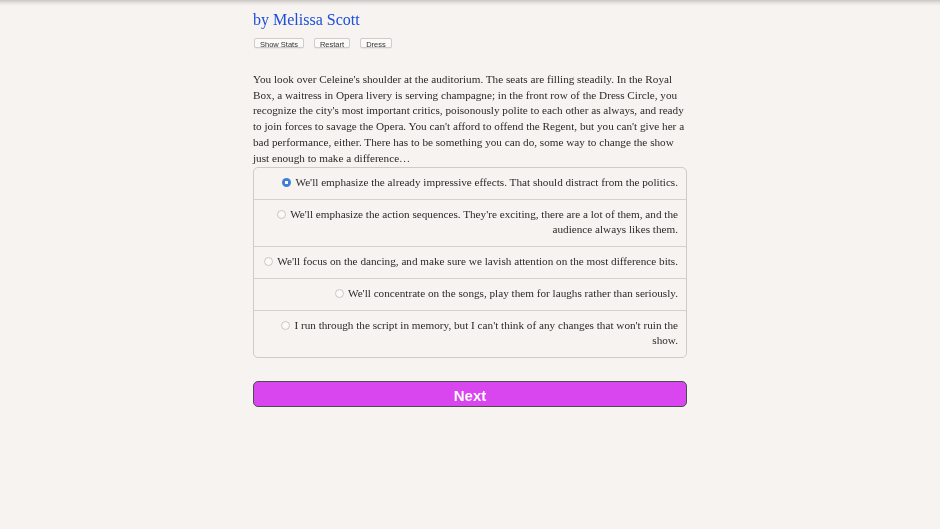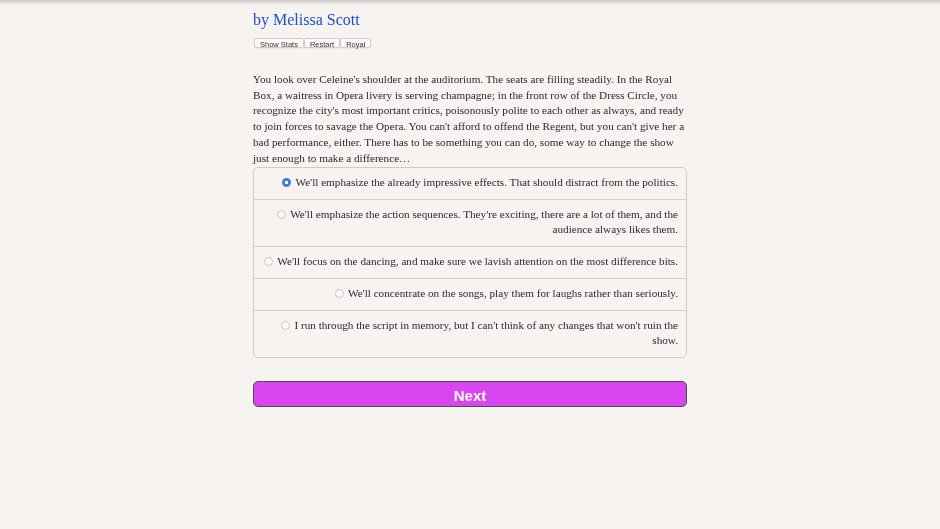--- a/index.html
+++ b/index.html
@@ -33,20 +33,21 @@
       left: 0;
       font-size: 16px;
       color: #1d4ed8;
       white-space: nowrap;
     }
     .toolbar {
       position: absolute;
       top: 38px;
       left: 1px;
       display: flex;
+      gap: 10px;
     }
     .tool-btn {
       font-family: "Liberation Sans", "DejaVu Sans", sans-serif;
       font-size: 7.5px;
       color: #333;
       background: #fbfaf9;
       border: 1px solid #cfccc9;
       border-radius: 2px;
       padding: 1px 5px;
       height: 10px;
@@ -125,21 +126,21 @@
 <body>
 
 <div class="top-shadow"></div>
 
 <div class="container">
   <div class="author">by Melissa Scott</div>
 
   <div class="toolbar">
     <button class="tool-btn">Show Stats</button>
     <button class="tool-btn">Restart</button>
-    <button class="tool-btn">Royal</button>
+    <button class="tool-btn">Dress</button>
   </div>
 
   <p class="passage">You look over Celeine's shoulder at the auditorium. The seats are filling steadily. In the Royal Box, a waitress in Opera livery is serving champagne; in the front row of the Dress Circle, you recognize the city's most important critics, poisonously polite to each other as always, and ready to join forces to savage the Opera. You can't afford to offend the Regent, but you can't give her a bad performance, either. There has to be something you can do, some way to change the show just enough to make a difference…</p>
 
   <div class="choices">
     <label class="choice">
       <span class="radio checked"></span><span>We'll emphasize the already impressive effects. That should distract from the politics.</span>
     </label>
     <label class="choice">
       <span class="radio"></span><span>We'll emphasize the action sequences. They're exciting, there are a lot of them, and the audience always likes them.</span>

